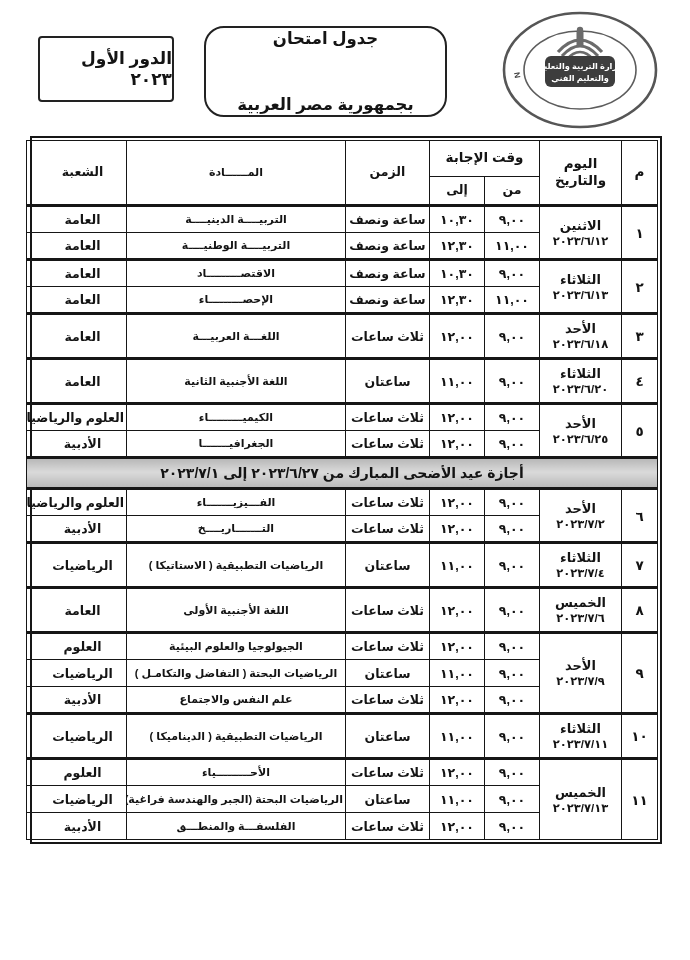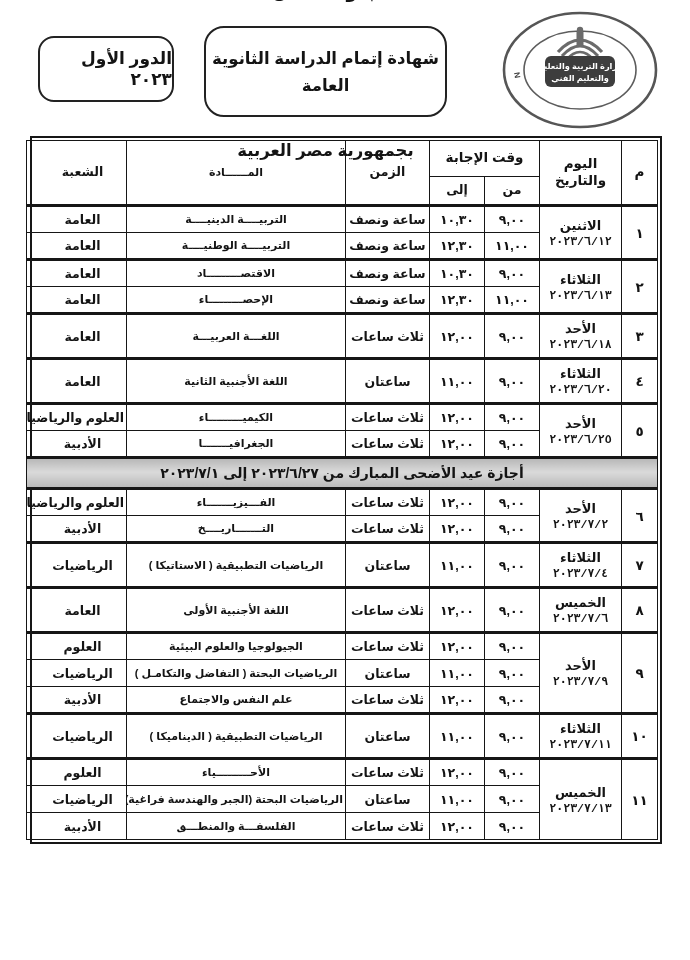--- a/index.html
+++ b/index.html
@@ -13,21 +13,21 @@
     direction:rtl;
     overflow:hidden;
   }
 
   
   .doc-header { position:relative; height:134px; }
   .round-box {
     position:absolute; left:38px; top:36px;
     width:136px; height:66px;
     border:2.5px solid #222;
-    border-radius:16px;
+    border-radius:4px;
     display:flex; align-items:center; justify-content:center;
     font-size:17px;
   }
   .title-box {
     position:absolute; left:204px; top:26px;
     width:243px; height:91px;
     border:2.6px solid #222;
     border-radius:20px;
     display:flex; flex-direction:column; align-items:center; justify-content:center;
     text-align:center;
@@ -56,21 +56,21 @@
   tr.h1 th { height:36px;text-align:center; }
   tr.h2 th { height:29px; }
 
   tbody td { font-size:13px; }
   tr.short { height:27px; }
   tr.tall  { height:45px; }
   tr.gstart td { border-top:3px solid #161616; }
 
   .c-serial { font-size:13.5px; }
   .c-date .day  { font-size:13px; }
-  .c-date .date { font-size:11.5px; margin-top:1px;font-family:Liberation Mono, monospace; }
+  .c-date .date { font-size:11.5px; margin-top:1px; }
   .c-from, .c-to { font-size:12.5px; }
   .c-dur  { font-size:12.5px; white-space:nowrap;margin-left:28px; }
   .c-subj { font-size:11px; white-space:nowrap; }
   .c-branch { font-size:12.5px; white-space:nowrap;padding-left:14px; }
 
   tr.banner td {
     background:linear-gradient(#b9b9b9, #dadada 45%, #b9b9b9);
     font-size:14px; height:31px;margin-top:9px;
   }
 </style>
@@ -78,21 +78,20 @@
 <body>
 
 <div class="doc-header">
 
   <div class="round-box">
     <span>الدور الأول ٢٠٢٣</span>
   </div>
 
   <div class="title-box">
     <div>جدول امتحان</div>
-    <div>شهادة إتمام الدراسة الثانوية العامة</div>
     <div>بجمهورية مصر العربية</div>
   </div>
 
   <div class="seal">
     <svg viewBox="0 0 160 124" width="160" height="124">
       <ellipse cx="80" cy="62" rx="76" ry="57" fill="none" stroke="#565656" stroke-width="2.6"></ellipse>
       <ellipse cx="80" cy="62" rx="56" ry="39" fill="none" stroke="#5d5d5d" stroke-width="1.6"></ellipse>
       <path id="ringpath" d="M 14,62 A 66,48 0 1 0 146,62 A 66,48 0 1 0 14,62" fill="none"></path>
       <text font-size="8" letter-spacing="1.4" fill="#454545" font-weight="bold">
         <textPath href="#ringpath" startOffset="10">MINISTRY OF EDUCATION AND TECHNICAL EDUCATION</textPath>

